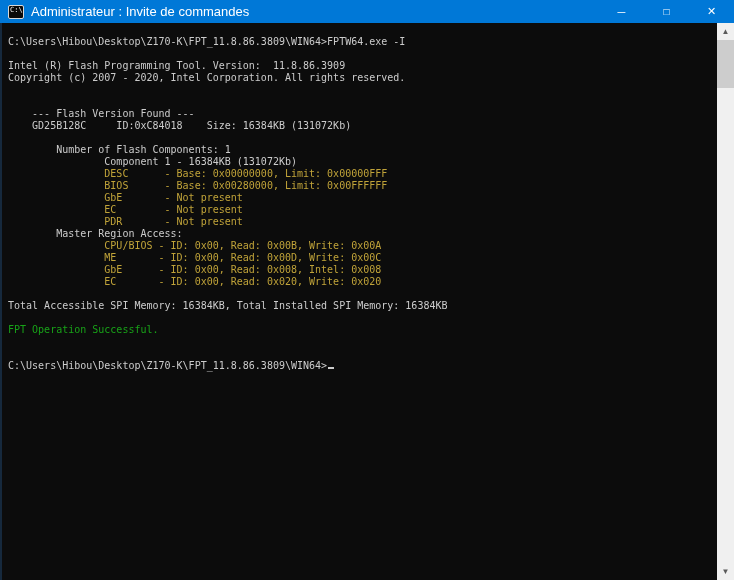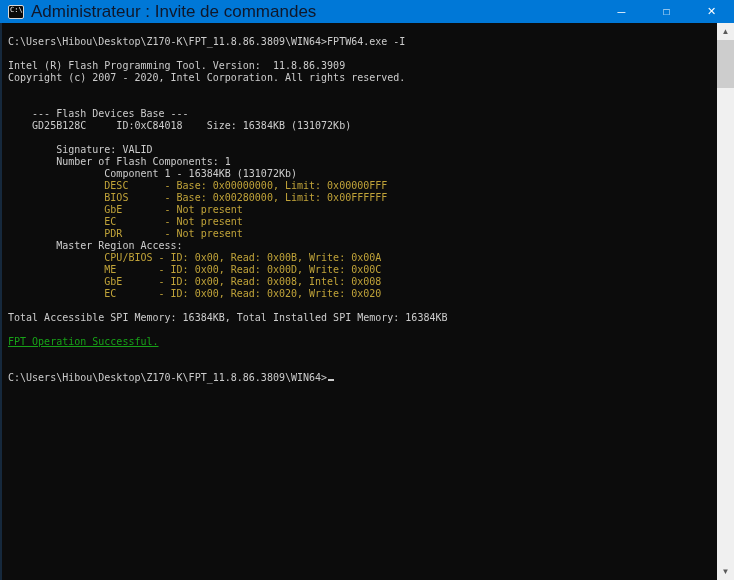--- a/index.html
+++ b/index.html
@@ -15,21 +15,21 @@
     background:var(--titlebar_bg);
     display:flex;align-items:center;
   }
   .cmd-icon{
     width:14px;height:12px;margin:0 7px 0 8px;
     background:#0a0a0a;border:1px solid #d8d8d8;border-radius:2px;
     display:flex;align-items:flex-start;justify-content:flex-start;
     overflow:hidden;flex:0 0 auto;
   }
   .cmd-icon span{color:#f0f0f0;font-size:7px;line-height:9px;padding-left:1px;font-family:"DejaVu Sans Mono",monospace;}
-  .title{color:#0f172a;font-size:17px;white-space:nowrap;}
+  .title{color:#ffffff;font-size:13px;white-space:nowrap;}
   .controls{position:absolute;right:0;top:0;height:23px;display:flex;}
   .ctrl{
     width:45px;height:23px;display:flex;align-items:center;justify-content:center;
     color:#ffffff;font-size:11px;cursor:default;
   }
   .ctrl.max{font-size:10px;}
   
   .console{
     position:absolute;top:23px;left:0;right:17px;bottom:0;
     background:var(--console_bg);
@@ -37,21 +37,21 @@
     padding:13px 6px 0 6px;
     overflow:hidden;
   }
   .line{
     height:12px;line-height:12px;
     font-family:"DejaVu Sans Mono","Liberation Mono",monospace;
     font-size:10px;white-space:pre;
     color:var(--text_default);
   }
   .line.yellow{color:var(--text_yellow);}
-  .line.green{color:var(--text_green);text-decoration:underline;}
+  .line.green{color:var(--text_green);}
   .cursor{
     display:inline-block;width:6px;height:2px;margin-left:1px;
     background:var(--text_default);vertical-align:baseline;
     animation:blink 1.06s steps(2,start) infinite;
   }
   @keyframes blink{50%{opacity:0;}}
   
   .scrollbar{position:absolute;top:23px;right:0;bottom:0;width:17px;background:var(--scroll_track);}
   .scroll-btn{
     position:absolute;left:0;width:17px;height:17px;
@@ -79,24 +79,23 @@
     </div>
   </div>
 
   <div class="console" id="console">
       <div class="line default"><span>C:\Users\Hibou\Desktop\Z170-K\FPT_11.8.86.3809\WIN64&gt;FPTW64.exe -I</span></div>
       <div class="line default"><span></span></div>
       <div class="line default"><span>Intel (R) Flash Programming Tool. Version:  11.8.86.3909</span></div>
       <div class="line default"><span>Copyright (c) 2007 - 2020, Intel Corporation. All rights reserved.</span></div>
       <div class="line default"><span></span></div>
       <div class="line default"><span></span></div>
-      <div class="line default"><span>    --- Flash Devices Base ---</span></div>
+      <div class="line default"><span>    --- Flash Version Found ---</span></div>
       <div class="line default"><span>    GD25B128C     ID:0xC84018    Size: 16384KB (131072Kb)</span></div>
       <div class="line default"><span></span></div>
-      <div class="line default"><span>        Signature: VALID</span></div>
       <div class="line default"><span>        Number of Flash Components: 1</span></div>
       <div class="line default"><span>                Component 1 - 16384KB (131072Kb)</span></div>
       <div class="line yellow"><span>                DESC      - Base: 0x00000000, Limit: 0x00000FFF</span></div>
       <div class="line yellow"><span>                BIOS      - Base: 0x00280000, Limit: 0x00FFFFFF</span></div>
       <div class="line yellow"><span>                GbE       - Not present</span></div>
       <div class="line yellow"><span>                EC        - Not present</span></div>
       <div class="line yellow"><span>                PDR       - Not present</span></div>
       <div class="line default"><span>        Master Region Access:</span></div>
       <div class="line yellow"><span>                CPU/BIOS - ID: 0x00, Read: 0x00B, Write: 0x00A</span></div>
       <div class="line yellow"><span>                ME       - ID: 0x00, Read: 0x00D, Write: 0x00C</span></div>

